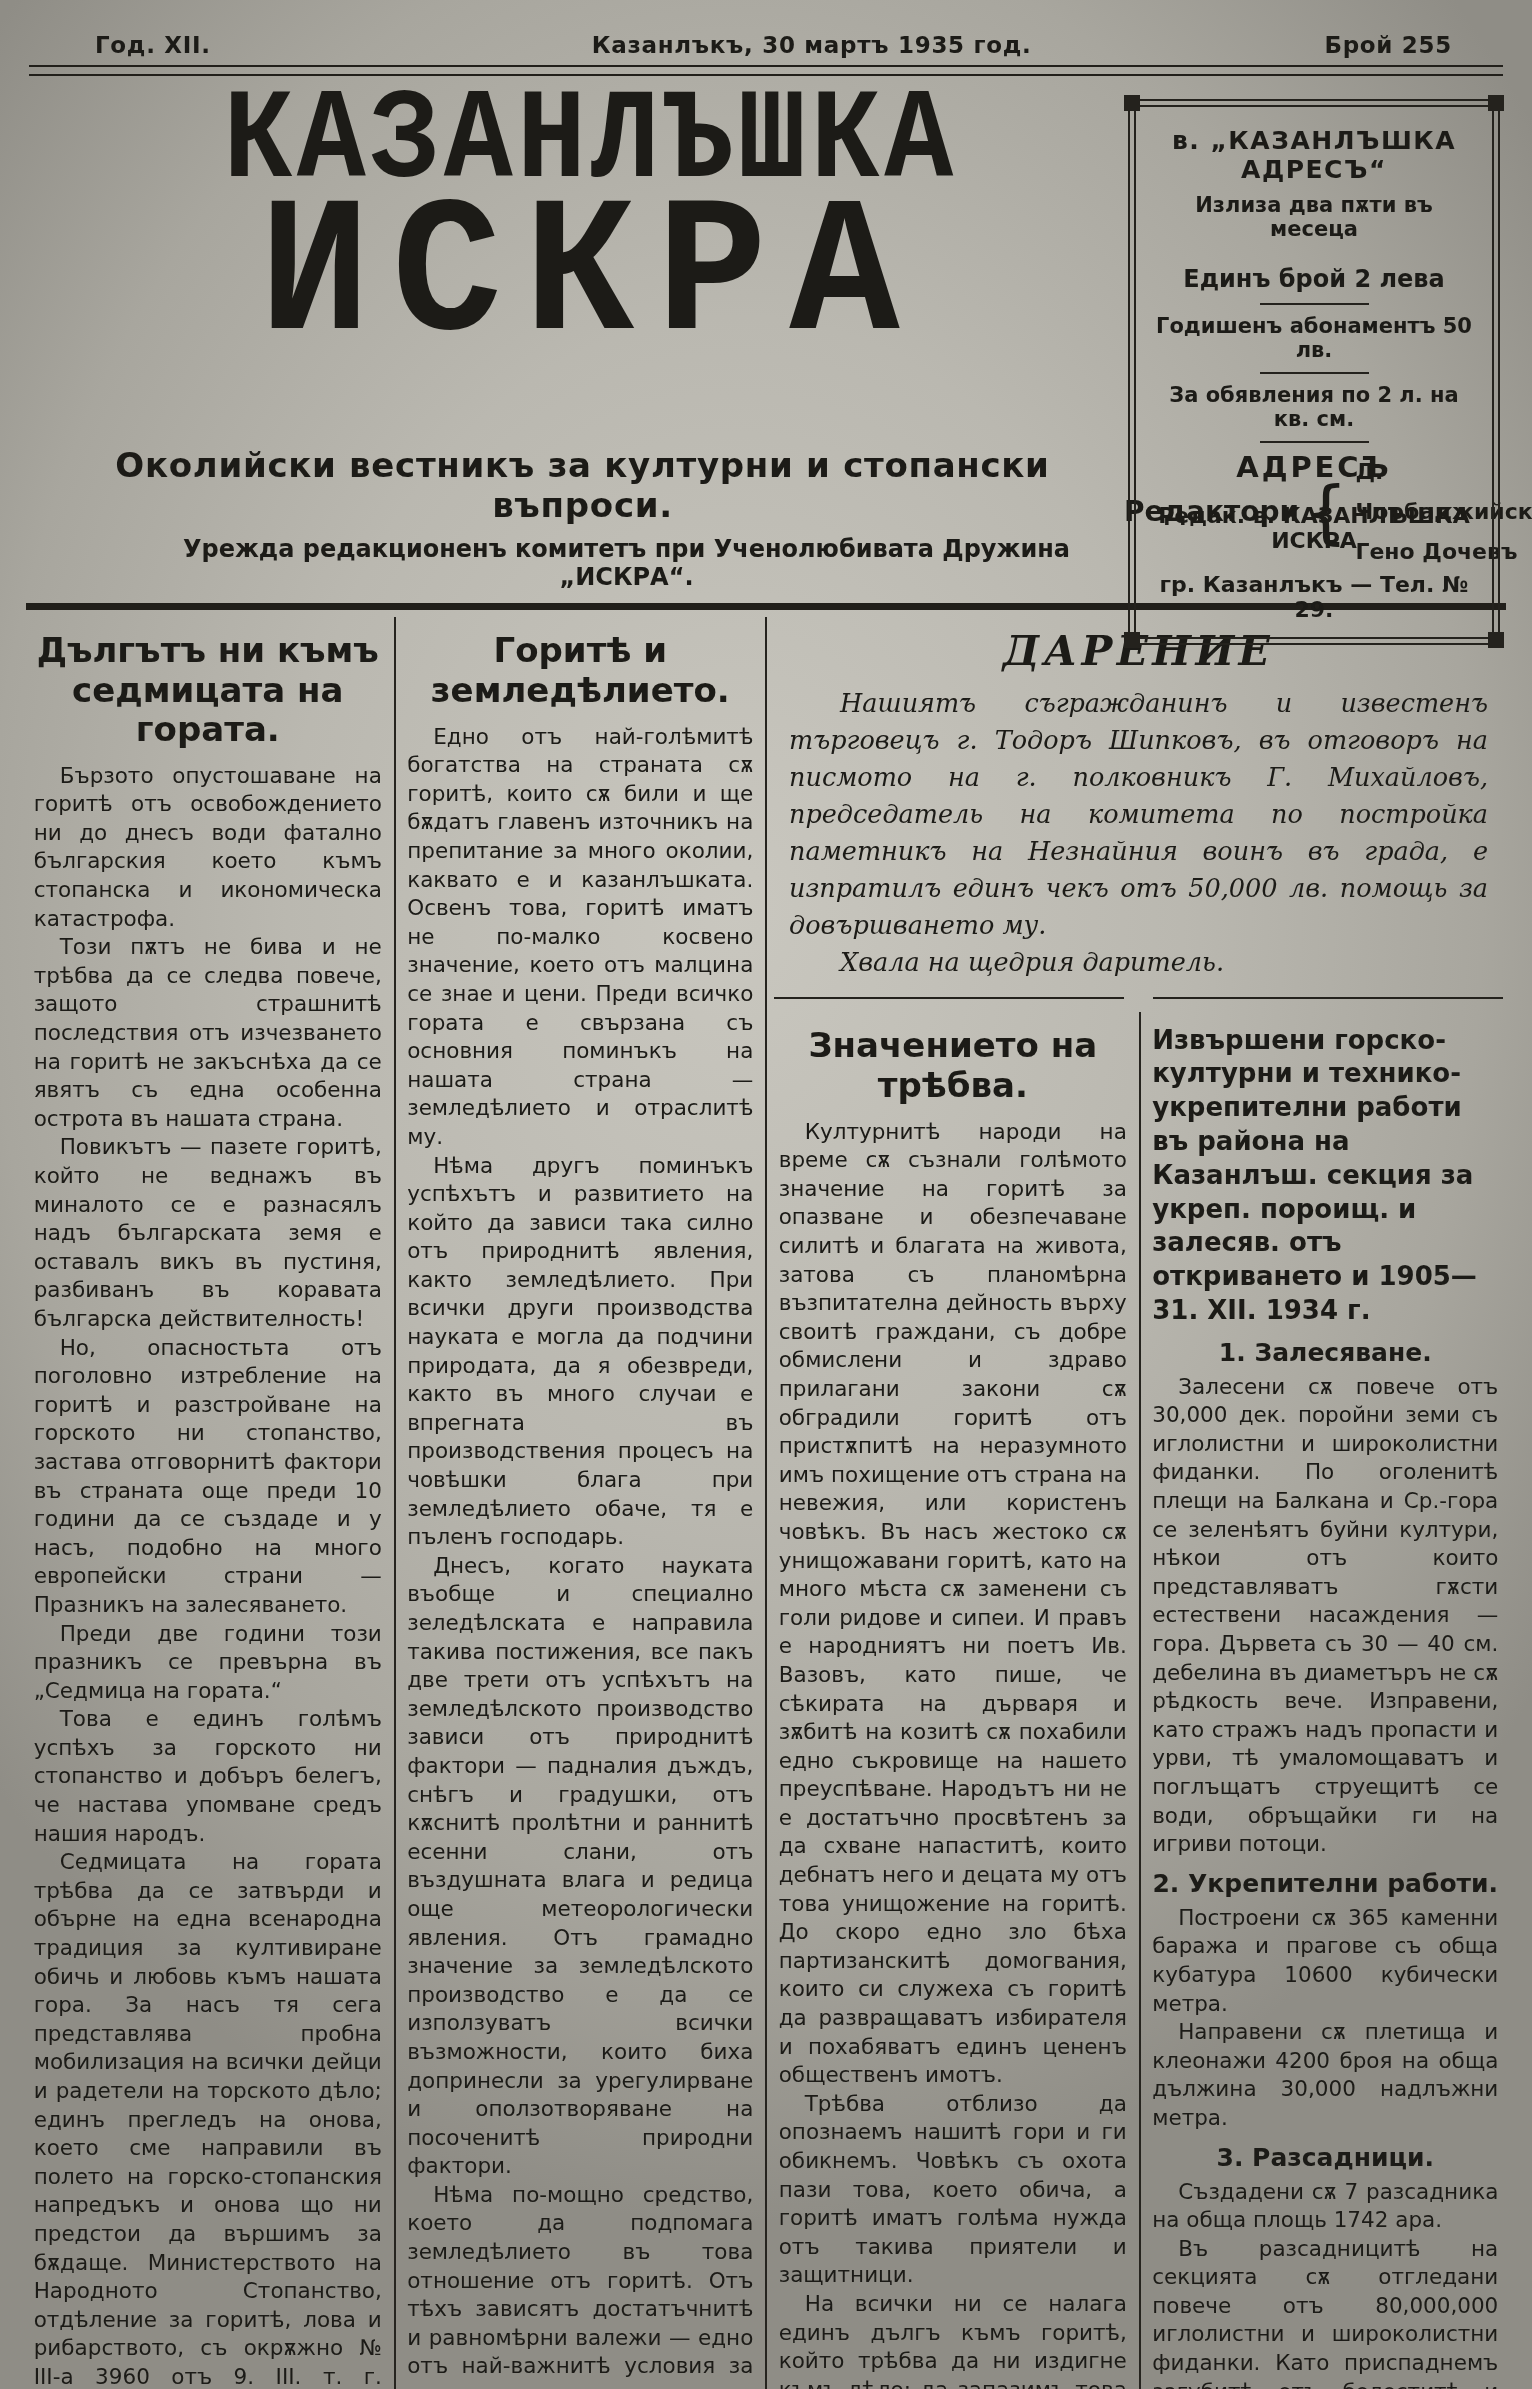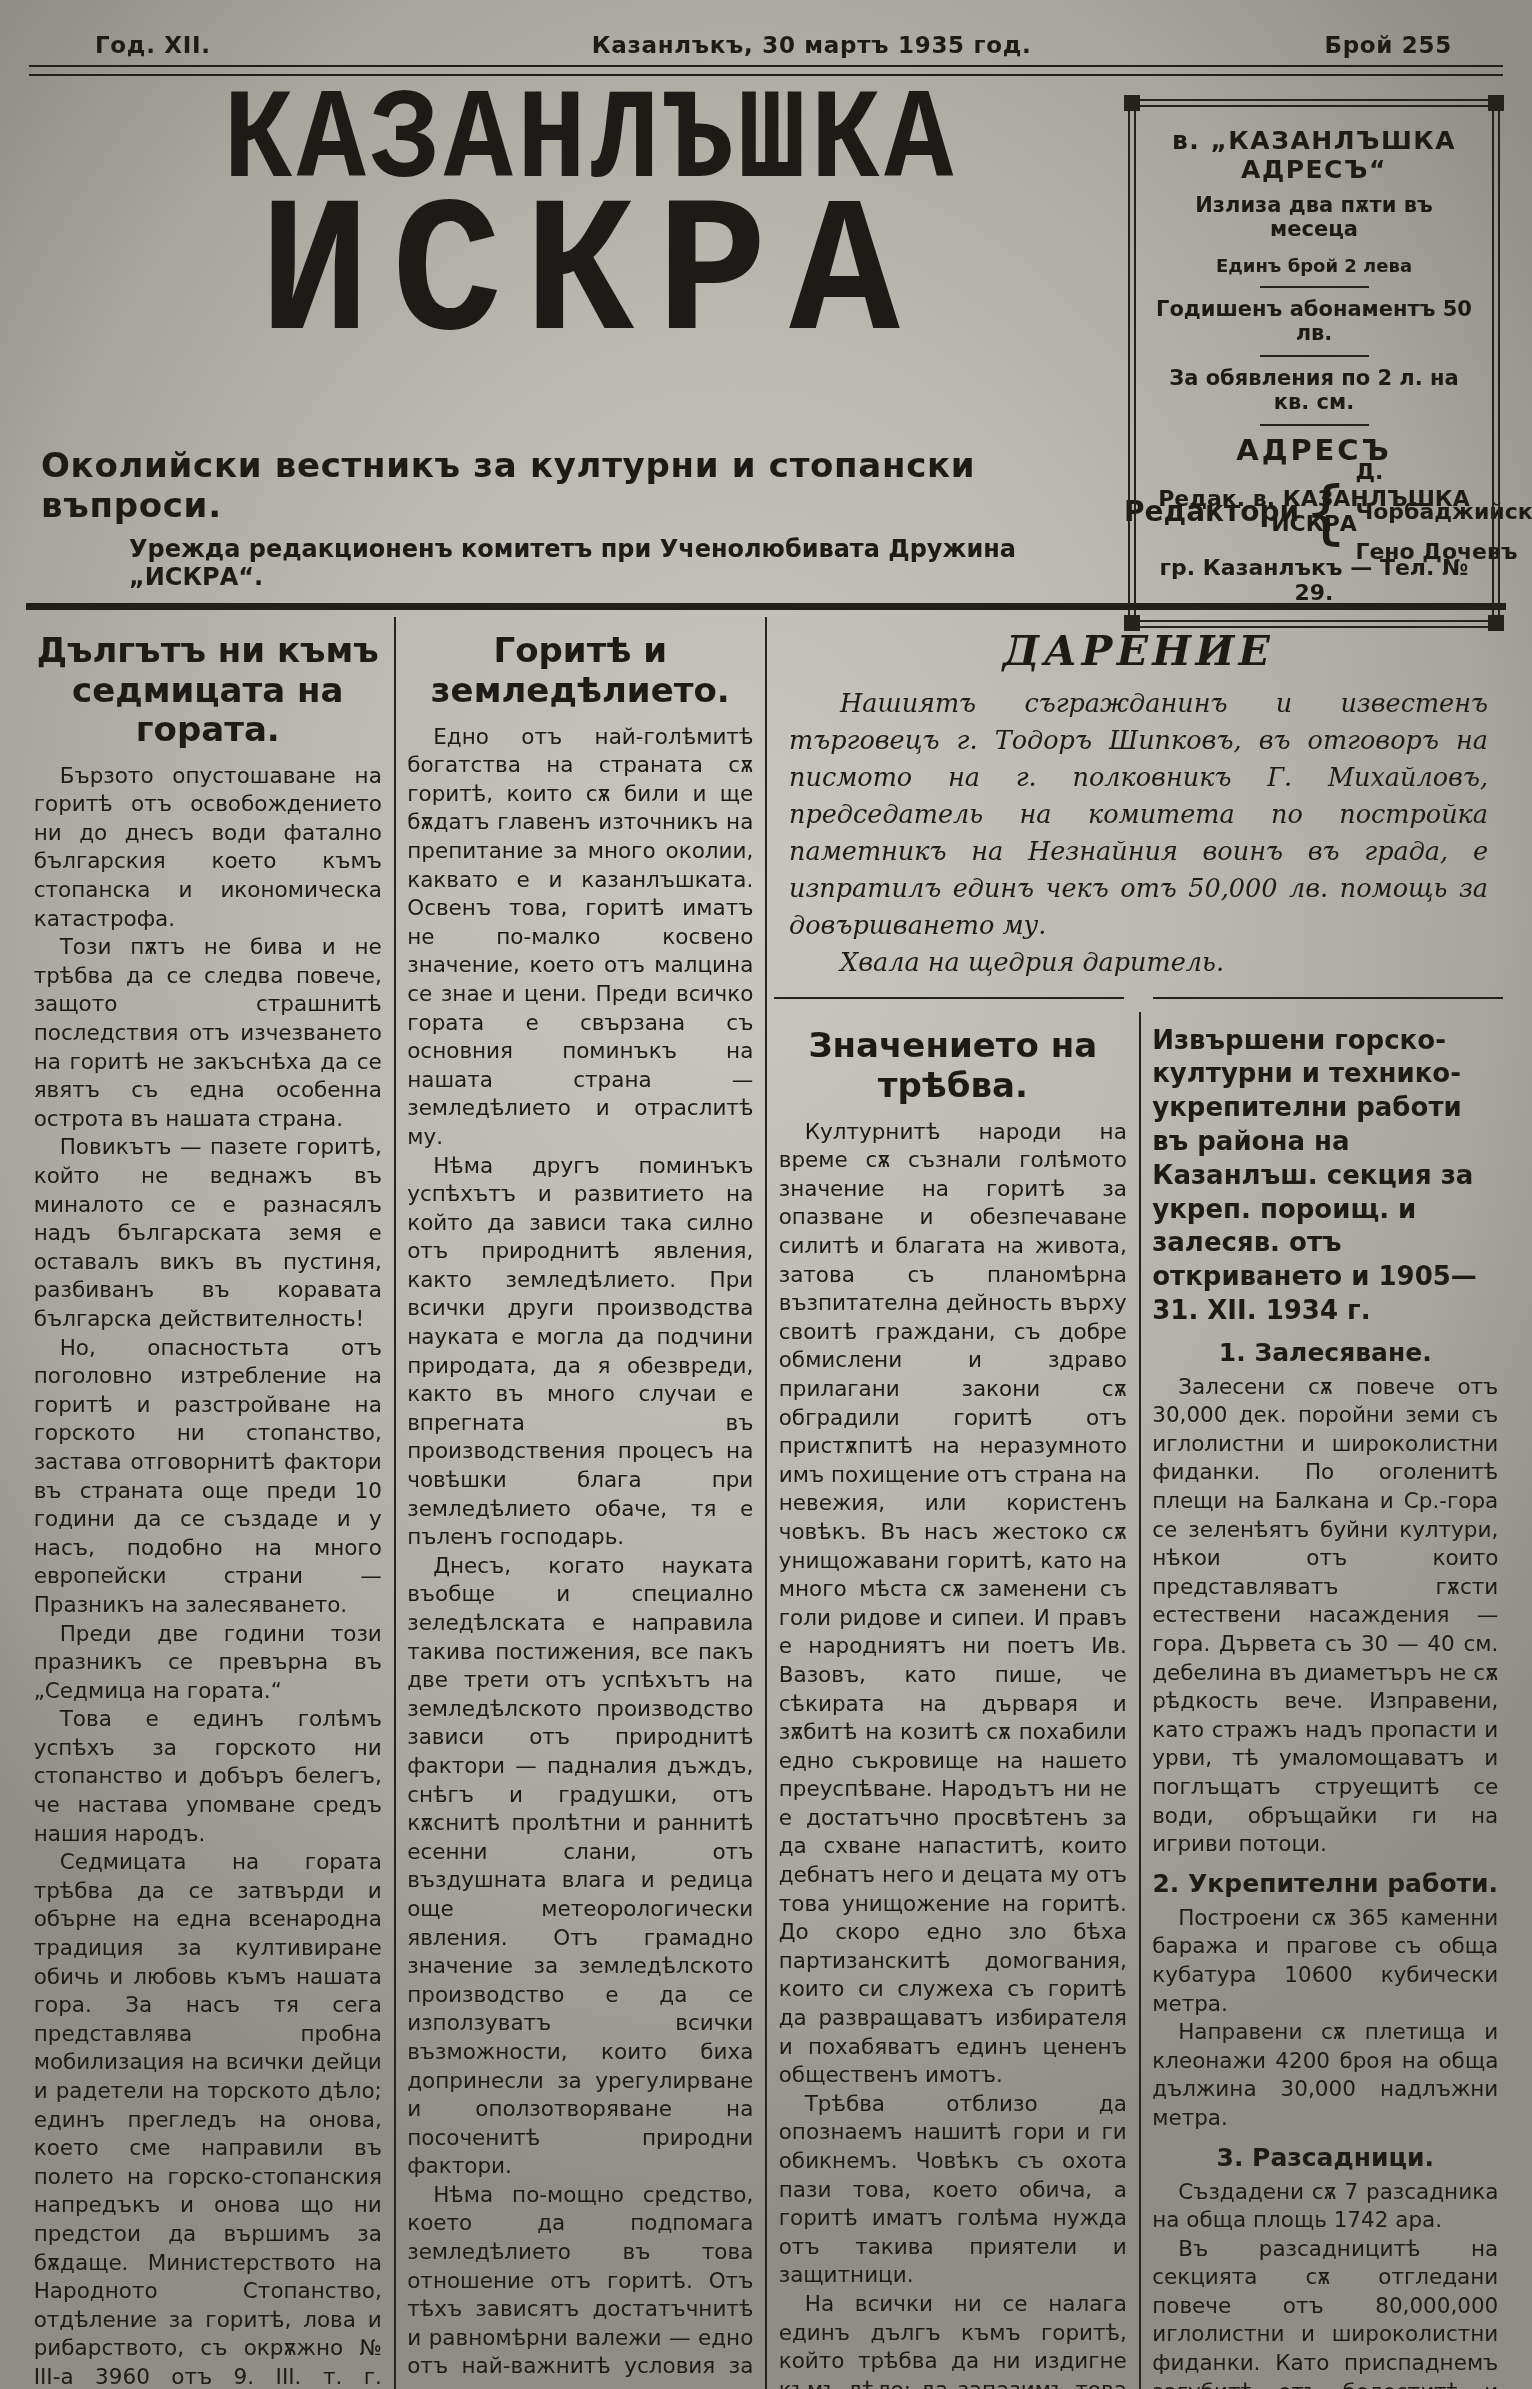--- a/index.html
+++ b/index.html
@@ -21,27 +21,27 @@
   .mast-line1{font-size:115px;letter-spacing:4.4px;transform:scaleY(1.12);transform-origin:top;}
   .mast-line2{font-size:184px;letter-spacing:22px;transform:scaleY(1.05);margin-top:4.4px;}
   .info-box{position:absolute;top:29px;right:38px;width:330px;
     border:2.2px solid #24221d;outline:2.2px solid #24221d;outline-offset:4.4px;
     padding:19px 13px 14.6px 13px;text-align:center;background:transparent;}
   .info-box .corner{position:absolute;width:16px;height:16px;background:#24221d;}
   .corner.tl{top:-11.7px;left:-11.7px}.corner.tr{top:-11.7px;right:-11.7px}
   .corner.bl{bottom:-11.7px;left:-11.7px}.corner.br{bottom:-11.7px;right:-11.7px}
   .ib-title{font-size:25px;font-weight:bold;letter-spacing:1.5px;}
   .ib-line{font-size:21px;font-weight:bold;margin-top:8.8px;}
-  .ib-big{font-size:18px;font-weight:bold;margin-top:14px;}
+  .ib-big{font-size:24px;font-weight:bold;margin-top:24px;}
   .ib-div{width:109px;border-top:2.2px solid #24221d;margin:10.2px auto 1.5px auto;}
   .ib-addr-label{font-size:29px;font-weight:bold;letter-spacing:2.9px;margin-top:7.3px;}
   .ib-addr{font-size:22px;font-weight:bold;margin-top:19px;}
   
   .deck{display:flex;align-items:flex-start;padding:2.9px 29px 0 41px;}
-  .deck-left{flex:1;}
+  .deck-left{flex:1;text-align:center;}
   .subtitle{font-size:34px;font-weight:bold;letter-spacing:0.7px;}
   .subsubtitle{font-size:24px;font-weight:bold;margin:10.2px 0 0 88px;}
   .editors{width:379px;display:flex;align-items:center;margin-top:7.3px;}
   .editors .label{font-size:28px;font-weight:bold;}
   .editors .brace{font-size:70px;font-weight:normal;margin:0 7.3px 0 4.4px;line-height:.8;}
   .editors .names{font-size:22px;font-weight:bold;line-height:1.8;}
   .thick-rule{height:6.6px;background:#211f1a;margin:11.7px 26px 0 26px;}
   
   .content{display:flex;align-items:stretch;padding:7.3px 22px 0 22px;height:1874px;}
   .col{padding:10.2px 11.7px 0 11.7px;box-sizing:border-box;}

